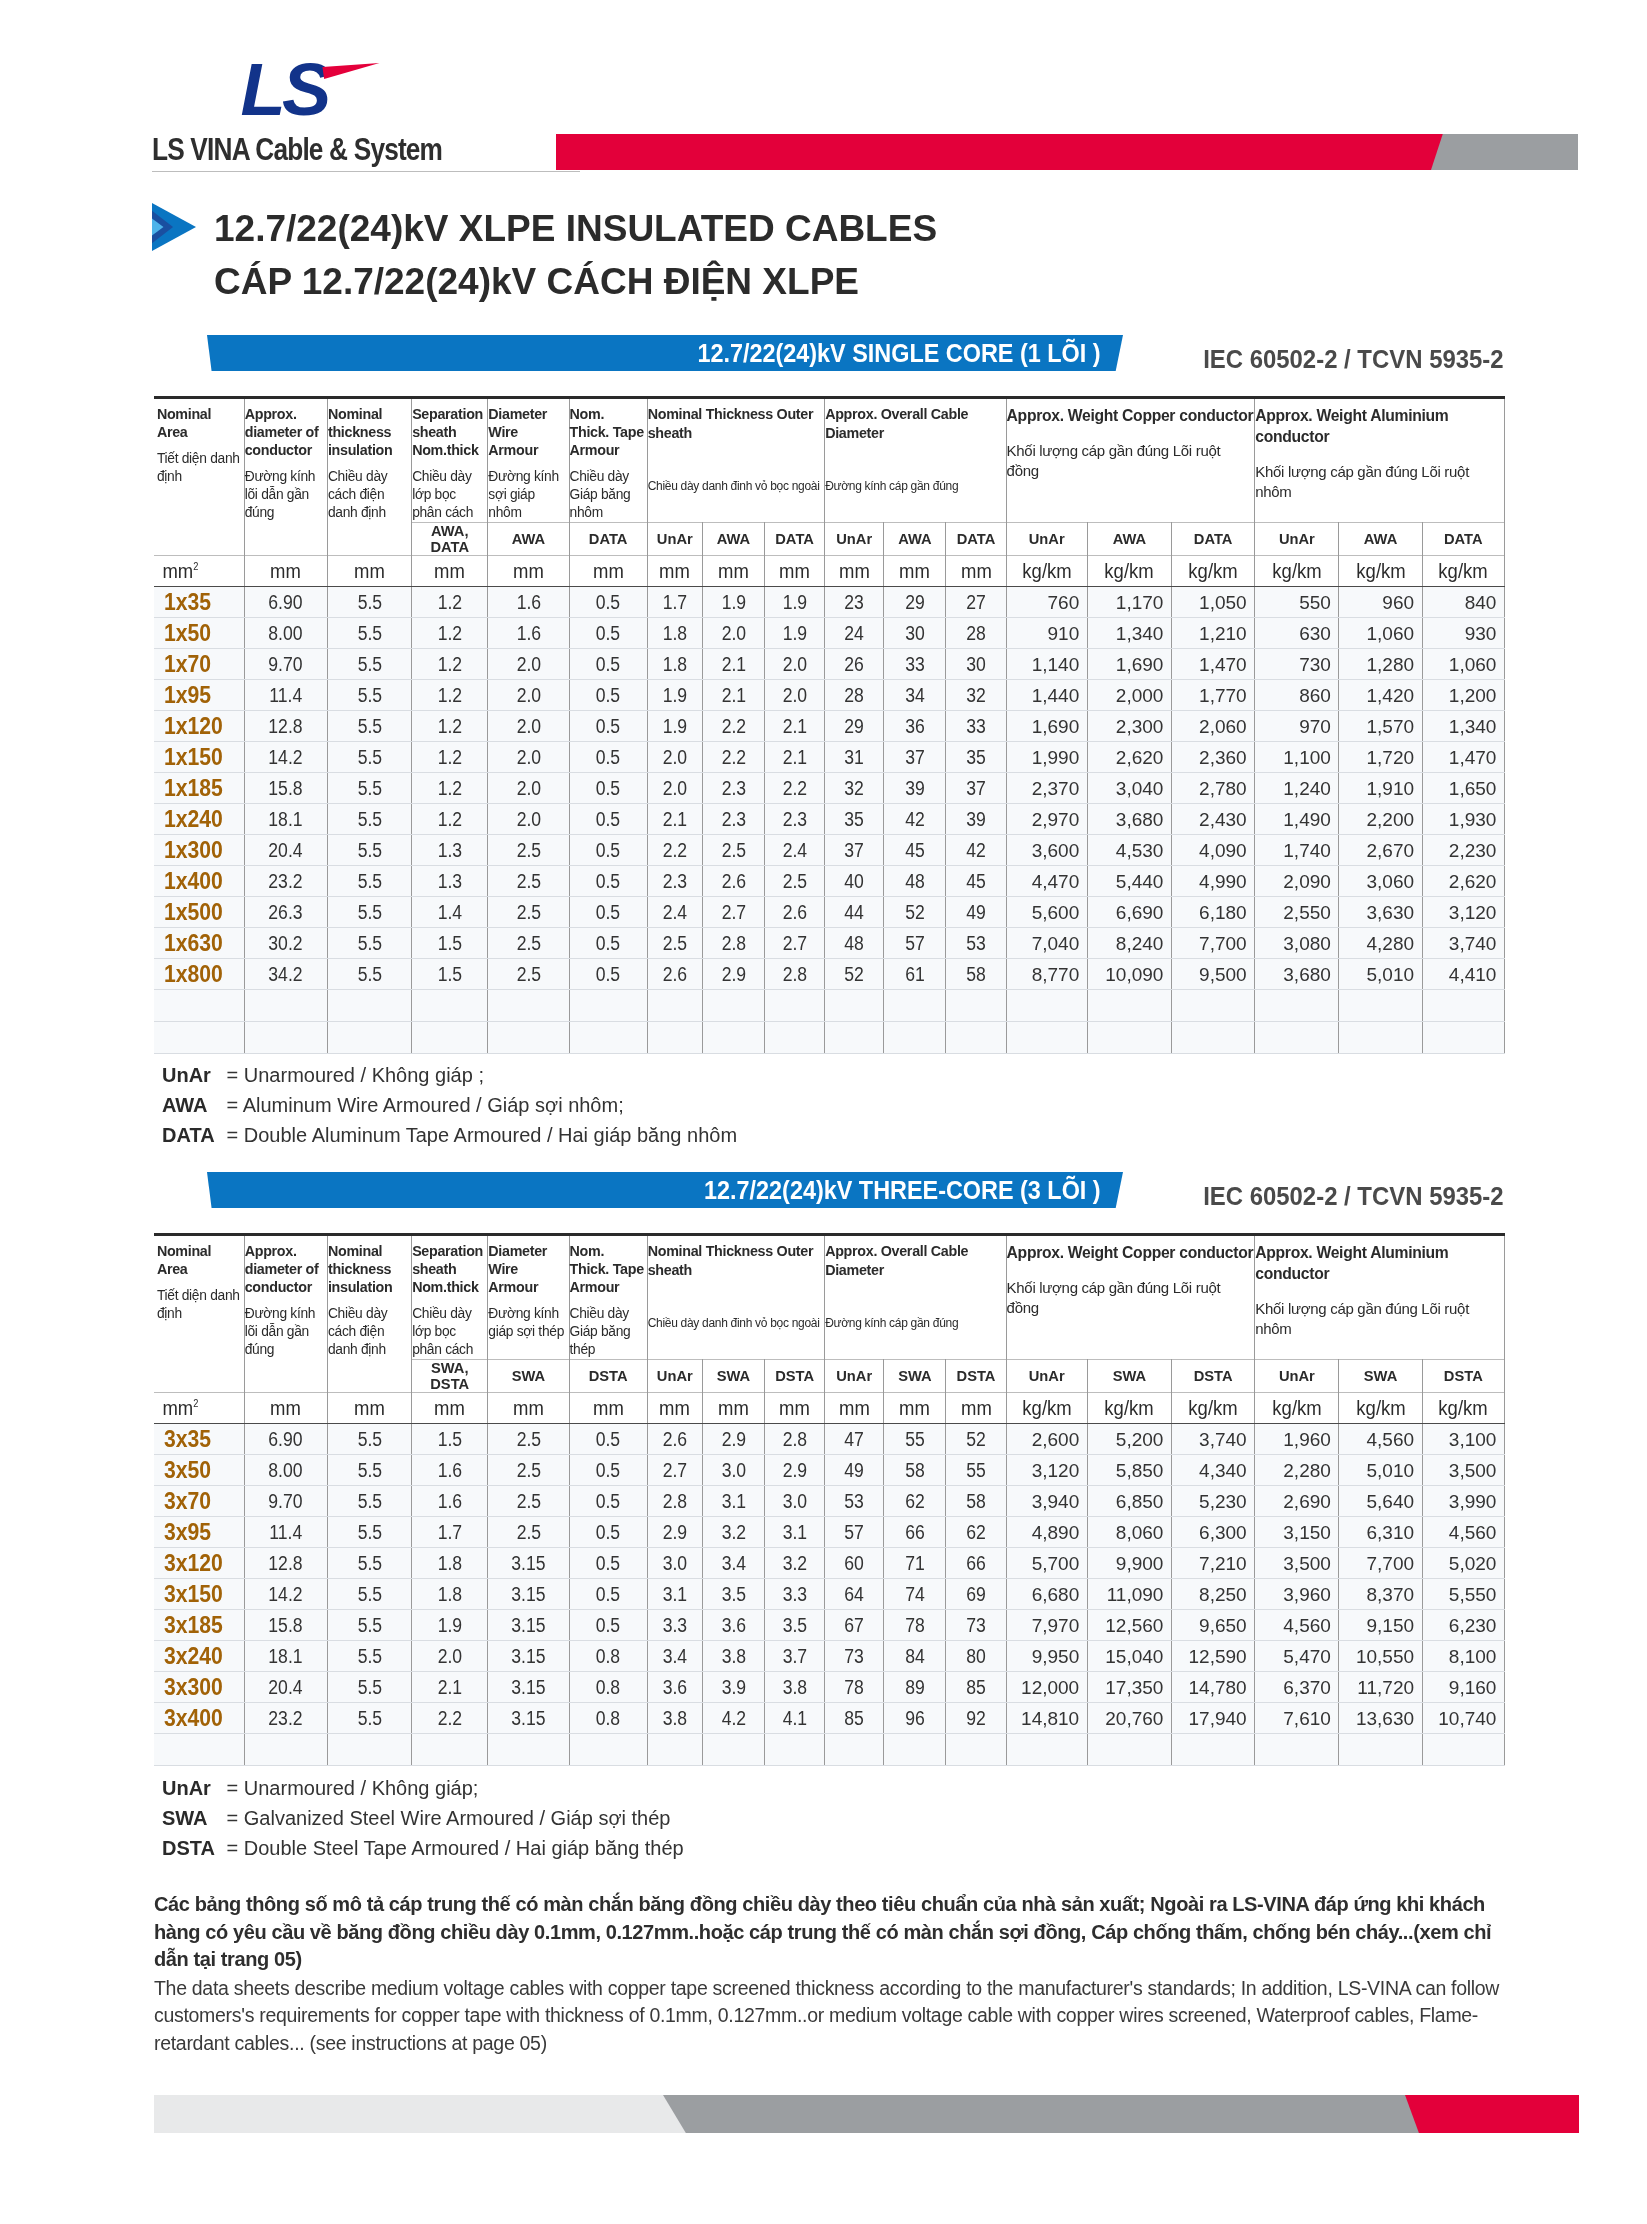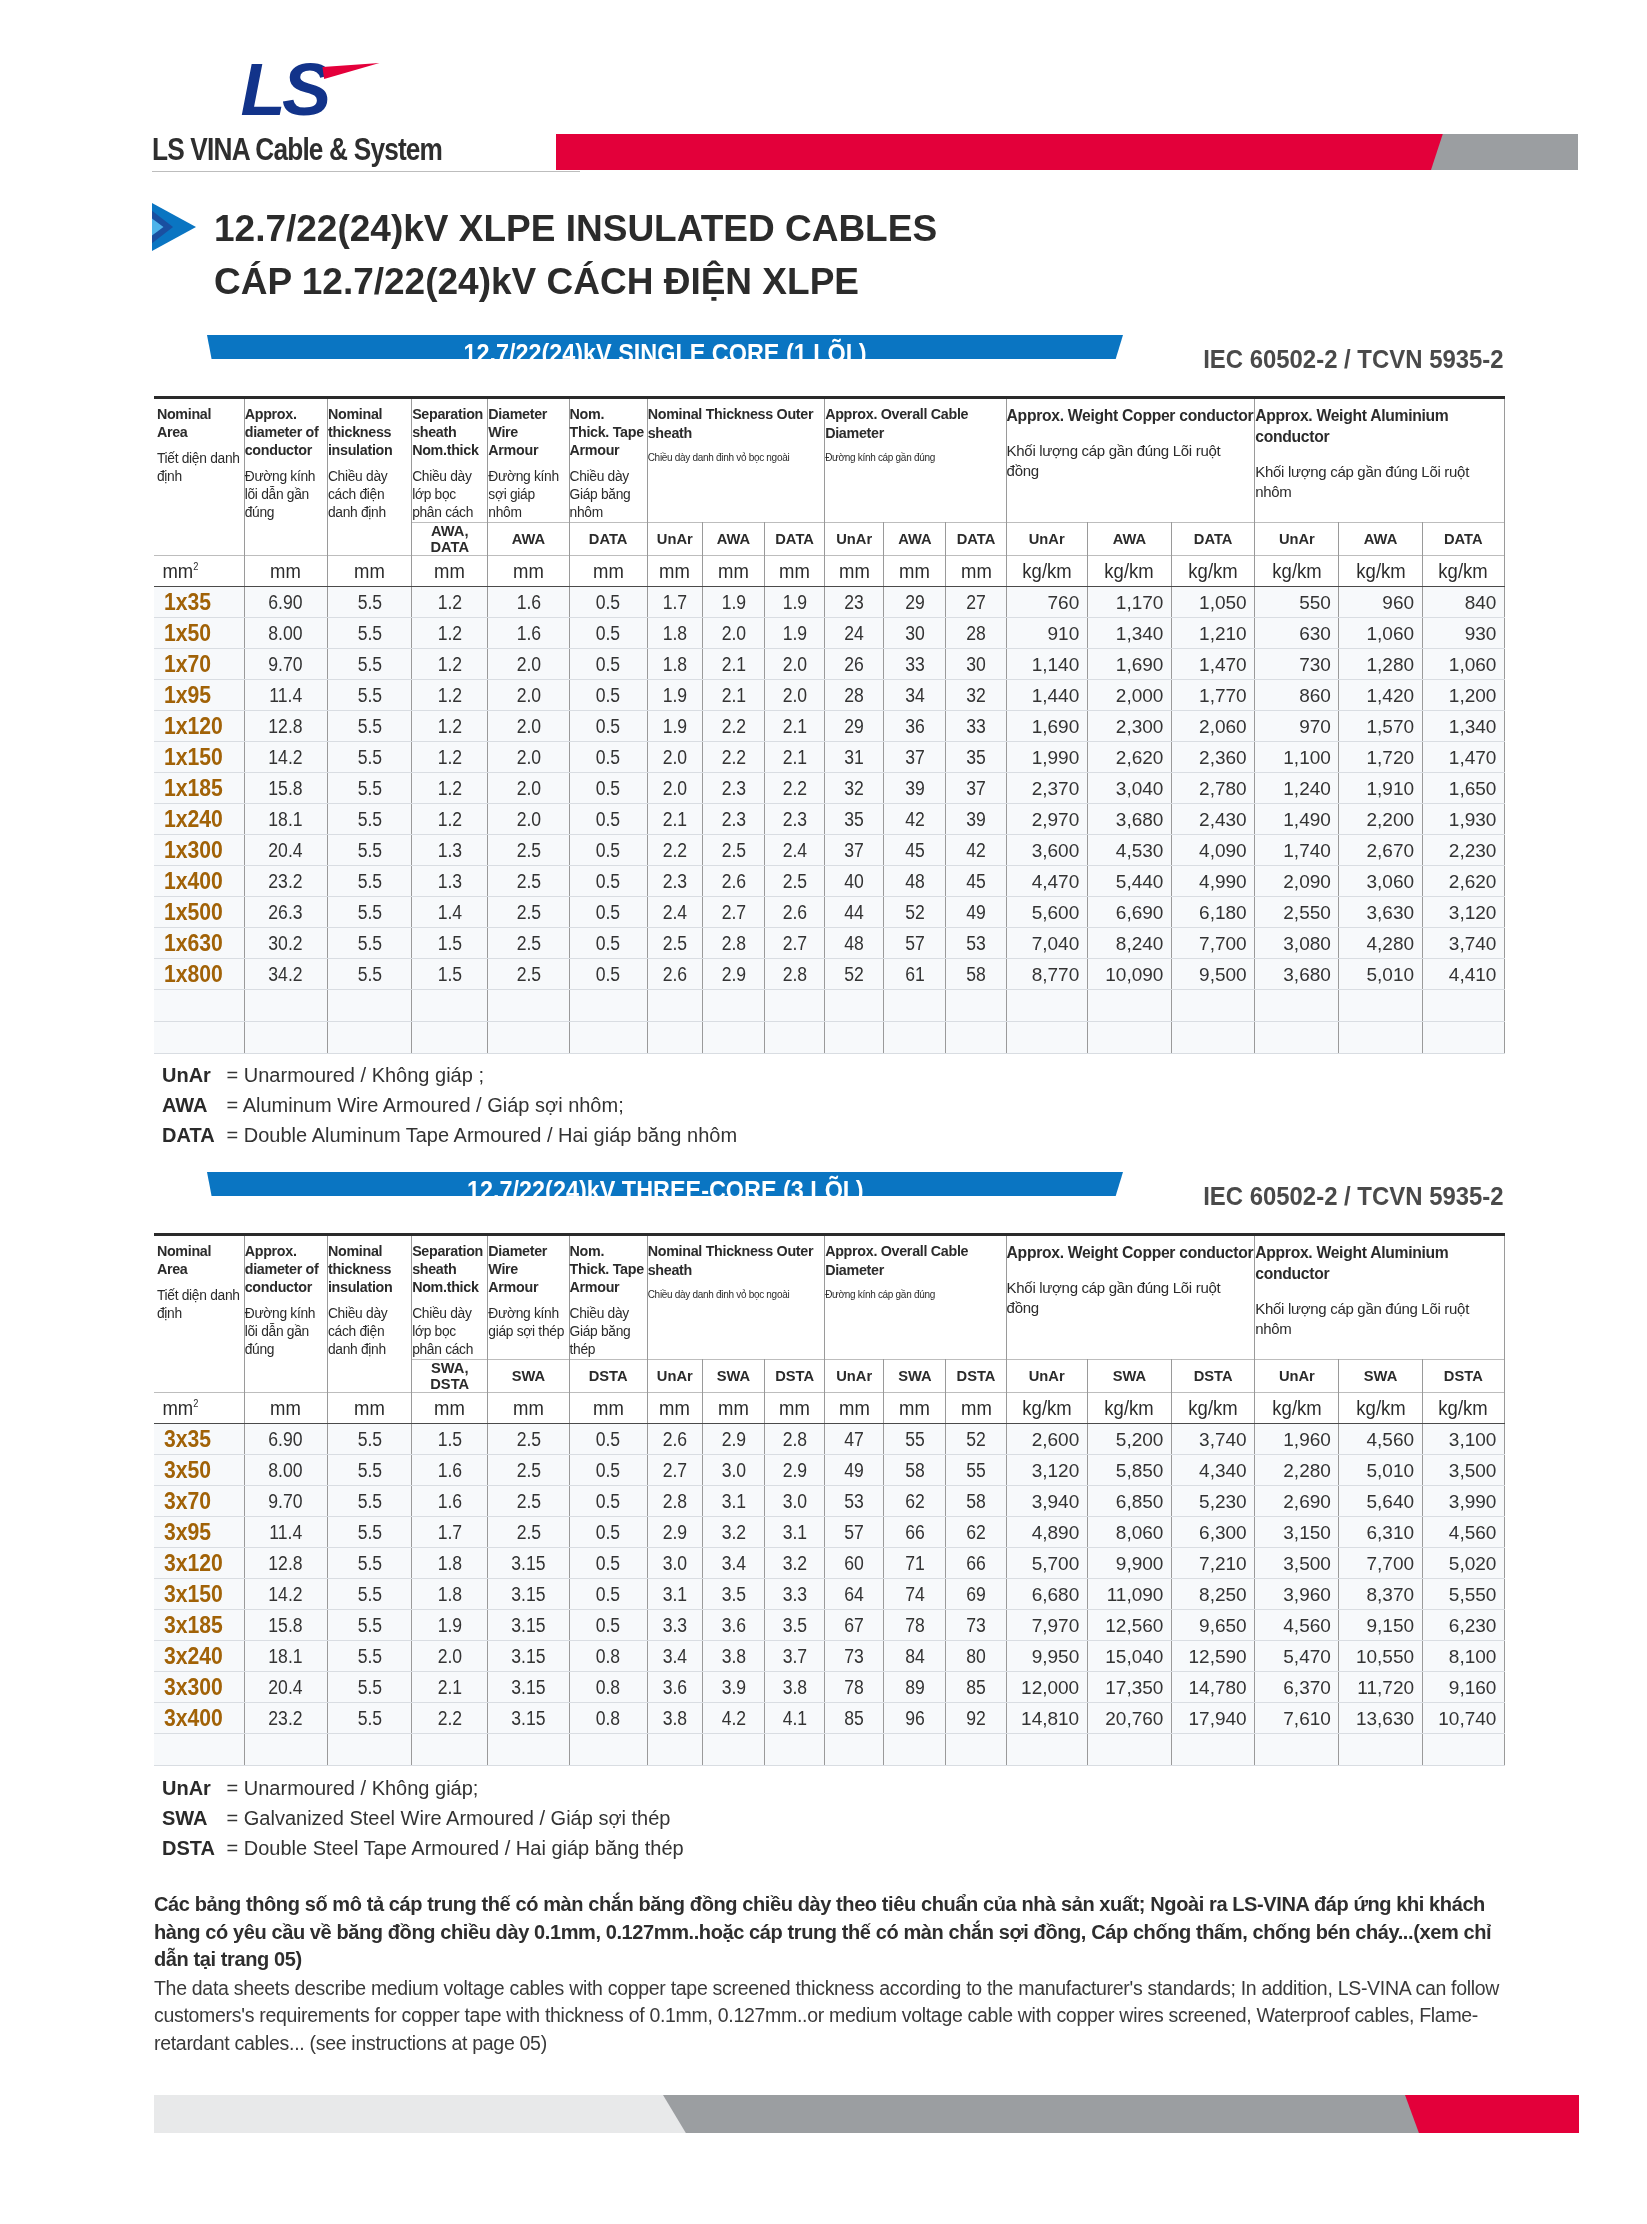--- a/index.html
+++ b/index.html
@@ -21,42 +21,42 @@
   .topbar .red { position: absolute; left: 0; top: 0; width: 913px; height: 36px; background: #e3003a;
                  clip-path: polygon(0 0, 100% 0, 96.2% 100%, 0 100%); }
   .topbar .gray { position: absolute; left: 875px; top: 0; width: 147px; height: 36px; background: #9b9ea1;
                   clip-path: polygon(8% 0, 100% 0, 100% 100%, 0 100%); }
 
   
   .title-arrow { left: 152px; top: 203px; width: 44px; height: 48px; }
   .title { left: 214px; top: 202px; font-weight: bold; font-size: 37px; color: #2b2b2b; line-height: 53px; white-space: nowrap; }
 
   
-  .banner { left: 207px; width: 916px; height: 24px; background: #0a75c2;
+  .banner { left: 207px; width: 916px; height: 36px; background: #0a75c2;
             clip-path: polygon(0 0, 100% 0, 99.2% 100%, 0.5% 100%); color: #fff; font-weight: bold;
-            font-size: 26px; text-align: center; line-height: 36px; }
+            font-size: 26px; text-align: right; line-height: 36px; }
   .banner span { display: inline-block; transform: scaleX(0.9); }
   .standard { font-weight: bold; font-size: 26px; color: #4a4a4a; white-space: nowrap;
               transform: scaleX(0.92); transform-origin: right top; }
 
   
   table.spec { position: absolute; left: 154px; width: 1351px; border-collapse: collapse; table-layout: fixed; }
   table.spec { border-top: 3.8px solid #2a2a2a; border-bottom: 1.9px solid #8a8a8a; }
   table.spec th, table.spec td { border-left: 1px solid #9a9a9a; border-right: 1px solid #9a9a9a; padding: 0; }
   table.spec th:first-child, table.spec td:first-child { border-left: none; }
   table.spec th:last-child, table.spec td:last-child { border-right: 1px solid #9a9a9a; }
   table.spec th { font-family: "Liberation Sans", sans-serif; font-weight: normal; color: #2b2b2b; vertical-align: top; }
   .hcell { font-size: 14.3px; line-height: 18px; text-align: left; padding-top: 5.7px !important; }
   .hcell .en { font-weight: bold; display: block; letter-spacing: -0.3px; }
   .hcell .vi { display: block; margin-top: 9.5px; font-size: 13.8px; letter-spacing: -0.3px; }
   .hcell.left { text-align: left; padding-left: 2.9px !important; }
   .hcell.group .en { font-size: 15.7px; line-height: 21px; }
   .hcell.group .vi { font-size: 15px; line-height: 20px; margin-top: 15px; }
   .hcell.group.small .en { font-size: 14.3px; line-height: 19px; }
-  .hcell.group.small .vi { font-size: 10px; line-height: 19px; margin-top: 5px; }
+  .hcell.group.small .vi { font-size: 12px; line-height: 19px; margin-top: 34px; }
   tr.sub th { font-weight: bold; font-size: 14.7px; height: 25px; vertical-align: middle; text-align: center;
               border-top: 1px solid #bdbdbd; }
   tr.units th { font-size: 21px; height: 30px; vertical-align: middle; text-align: center; border-top: 1px solid #bdbdbd;
                 border-bottom: 1.9px solid #4a4a4a; transform-origin: center; }
   tr.units th span { display: inline-block; transform: scaleX(0.88); }
   tr.units th.left { text-align: left; padding-left: 5.7px; }
   table.spec td { font-size: 20px; height: 30px; text-align: center; vertical-align: middle; color: #333;
                   border-bottom: 1px solid #d9dde2; background: #f7f9fb; }
   table.spec td span { display: inline-block; transform: scaleX(0.88); }
   table.spec td.size { text-align: left; padding-left: 9.5px; color: #a16207; font-weight: bold; font-size: 23px; }

